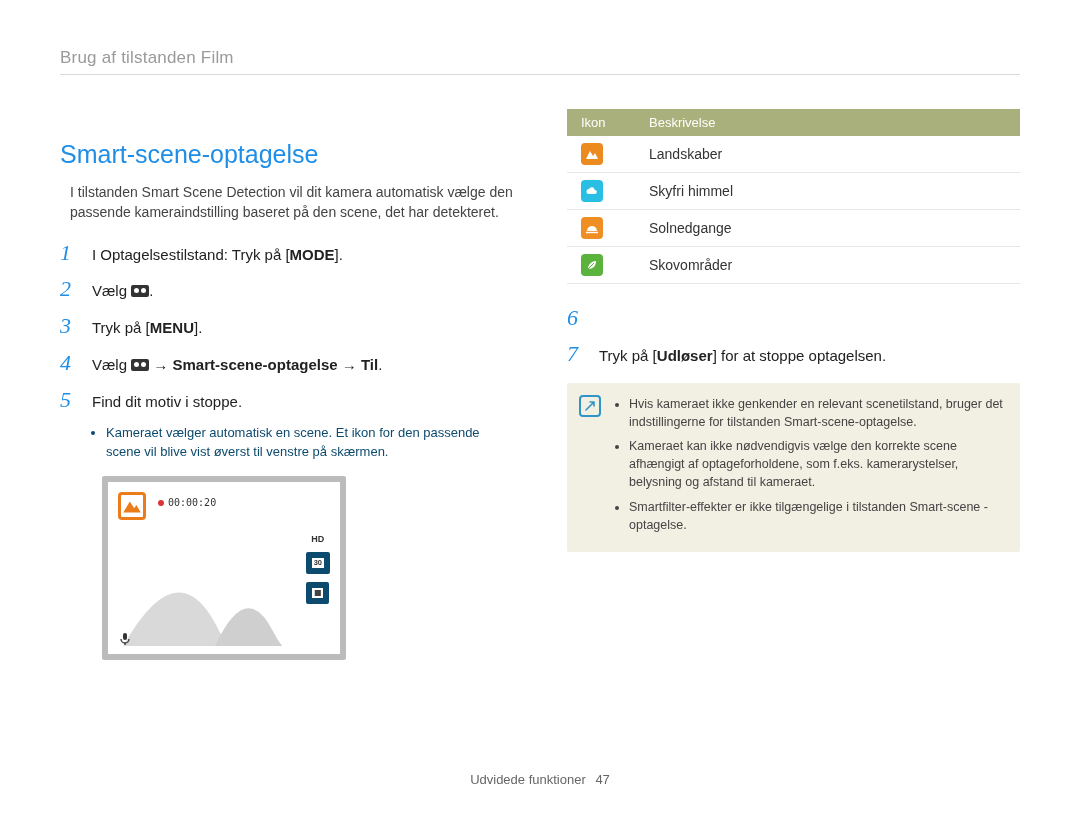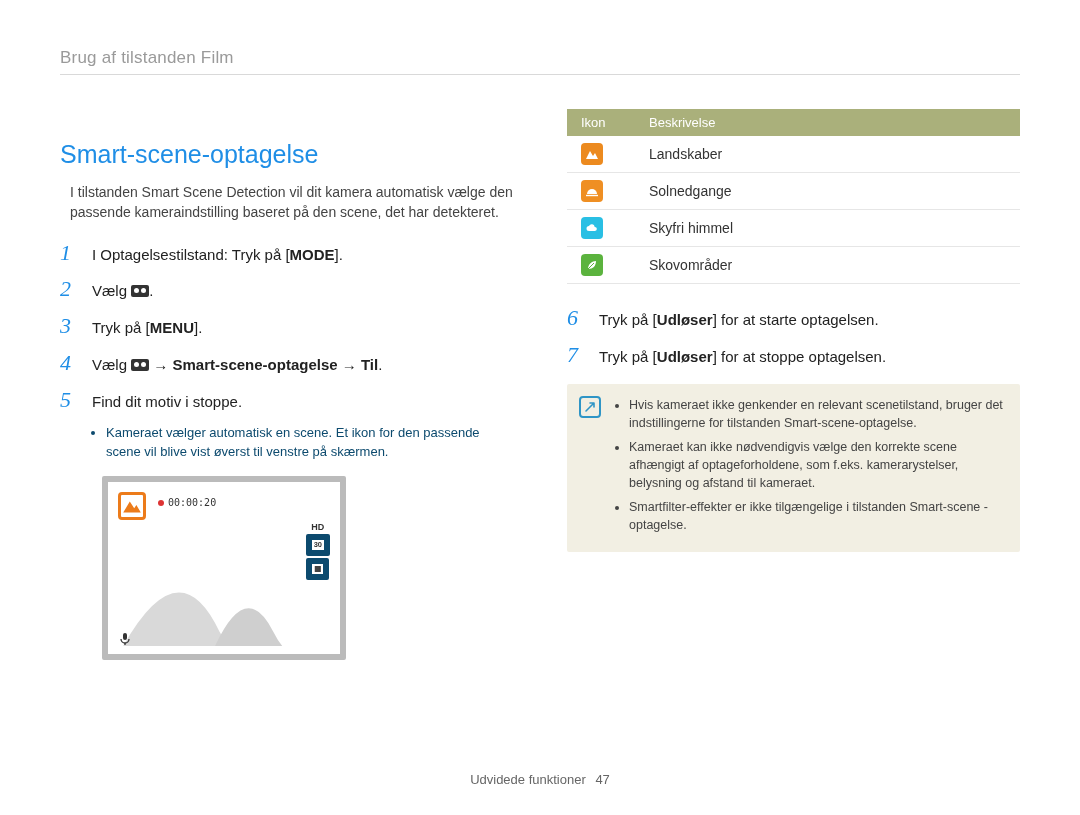--- a/index.html
+++ b/index.html
@@ -31,21 +31,21 @@
 
   
   .cam-frame { width: 244px; height: 184px; margin-left: 42px; margin-top: 6px; border: 6px solid #bbb; border-radius: 2px; background: #fff; position: relative; box-shadow: 0 0 0 1px #fff inset; }
   .cam-inner { position: absolute; inset: 4px; }
   .scene-icon {
     position: absolute; top: 6px; left: 6px; width: 28px; height: 28px; border: 3px solid #ec7b1a; border-radius: 4px; background: #fff;
   }
   .scene-icon svg { width: 100%; height: 100%; }
   .rec { position: absolute; top: 11px; left: 46px; font-size: 10px; color: #333; font-family: monospace; display: flex; align-items: center; gap: 4px; }
   .rec-dot { width: 6px; height: 6px; background: #d33; border-radius: 50%; display: inline-block; }
-  .hd-stack { position: absolute; right: 6px; top: 36px; display: flex; flex-direction: column; gap: 2px; align-items: center; font-size: 9px; font-weight: 700; color: #333; }
+  .hd-stack { position: absolute; right: 6px; top: 48px; display: flex; flex-direction: column; gap: 8px; align-items: center; font-size: 9px; font-weight: 700; color: #333; }
   .hd-stack .chip { border: 6px solid #0c4a6e; padding: 0 2px; border-radius: 2px; background: #fff; line-height: 10px; font-size: 7.5px; font-weight: 700; }
   .mic { position: absolute; left: 6px; bottom: 4px; width: 14px; height: 14px; }
   .mountains { position: absolute; left: 0; right: 0; bottom: 0; height: 65%; }
   .mountains svg { width: 100%; height: 100%; }
 
   
   table.icon-table { width: 100%; border-collapse: collapse; margin-top: 4px; }
   table.icon-table th { background: #aab07b; color: #fff; font-size: 13px; font-weight: 400; text-align: left; padding: 6px 14px; }
   table.icon-table th:first-child { width: 68px; }
   table.icon-table td { border-bottom: 1px solid #e6e6e6; padding: 7px 14px; font-size: 14px; color: #333; vertical-align: middle; }
@@ -162,59 +162,56 @@
                 <span class="tile orange">
                   <svg viewBox="0 0 14 14">
                     <polygon points="1,12 5,4 8,9 10,6 13,12" fill="#fff"></polygon>
                   </svg>
                 </span>
               </td>
             <td>Landskaber</td>
           </tr>
           <tr>
             <td>
+                <span class="tile cyan">
+                  <svg viewBox="0 0 14 14">
+                    <path d="M4 10a2.5 2.5 0 010-5 3 3 0 015.7 1A2 2 0 0110 10z" fill="#fff"></path>
+                  </svg>
+                </span>
+              </td>
+            <td>Skyfri himmel</td>
+          </tr>
+          <tr>
+            <td>
                 <span class="tile orange2">
                   <svg viewBox="0 0 14 14">
                     <path d="M2 10a5 5 0 0110 0z" fill="#fff"></path>
                     <line x1="1" y1="11.5" x2="13" y2="11.5" stroke="#fff" stroke-width="1.4"></line>
                   </svg>
                 </span>
               </td>
             <td>Solnedgange</td>
           </tr>
           <tr>
             <td>
-                <span class="tile cyan">
-                  <svg viewBox="0 0 14 14">
-                    <path d="M4 10a2.5 2.5 0 010-5 3 3 0 015.7 1A2 2 0 0110 10z" fill="#fff"></path>
-                  </svg>
-                </span>
-              </td>
-            <td>Skyfri himmel</td>
-          </tr>
-          <tr>
-            <td>
                 <span class="tile green">
                   <svg viewBox="0 0 14 14">
                     <path d="M3 11c0-5 4-8 8-8 0 5-3 8-8 8z" fill="#fff"></path>
                     <line x1="3" y1="11" x2="9" y2="5" stroke="#5bb33e" stroke-width="1"></line>
                   </svg>
                 </span>
               </td>
             <td>Skovområder</td>
           </tr>
         </tbody>
       </table>
 
       <ol class="steps" style="margin-top:22px">
         <li>
           <span class="num">6</span>
-          <span class="body">
-            <span>Tryk på [</span><b class="kbd">Udløser</b><span>] for at starte optagelsen.</span>
-          </span>
         </li>
         <li>
           <span class="num">7</span>
           <span class="body">
             <span>Tryk på [</span><b class="kbd">Udløser</b><span>] for at stoppe optagelsen.</span>
           </span>
         </li>
       </ol>
 
       <div class="notebox">

